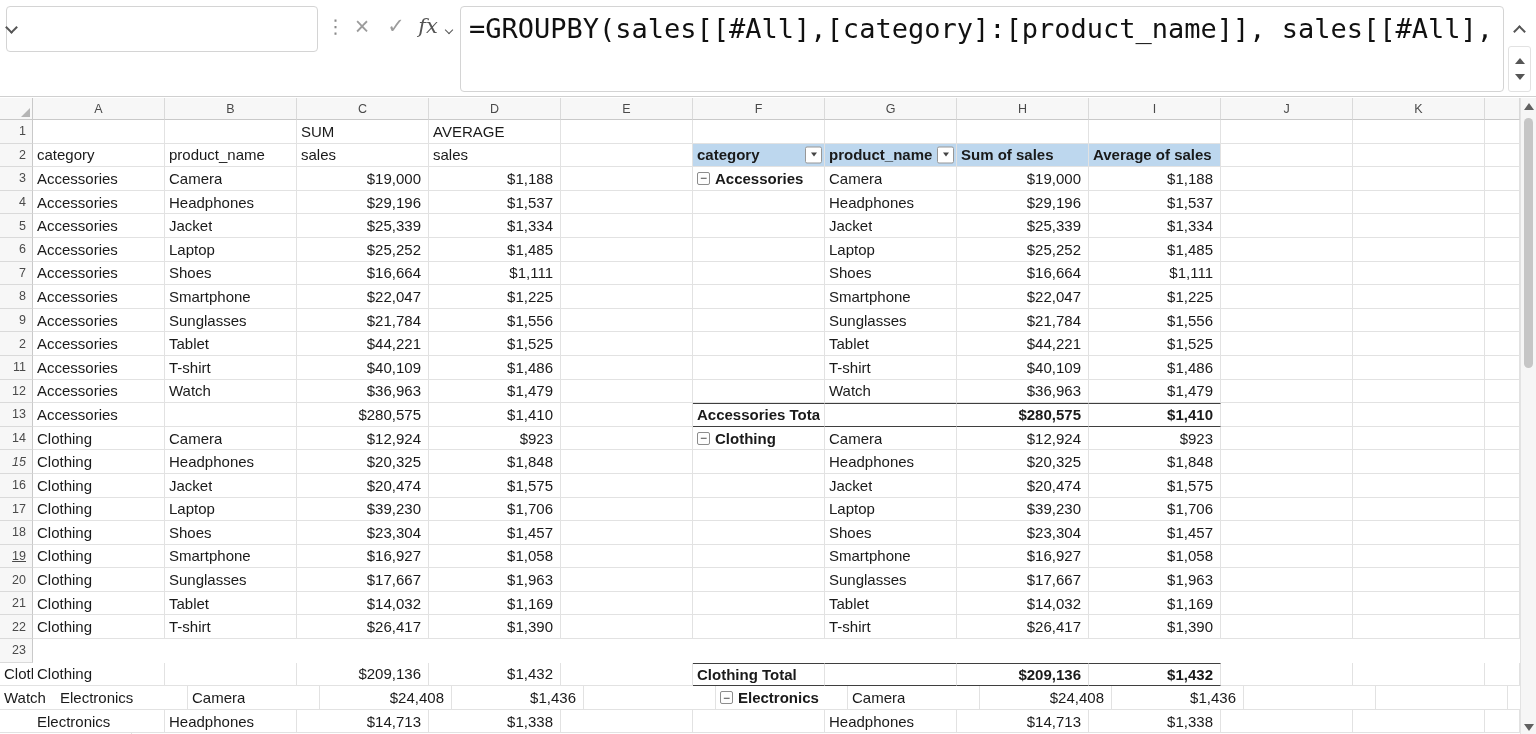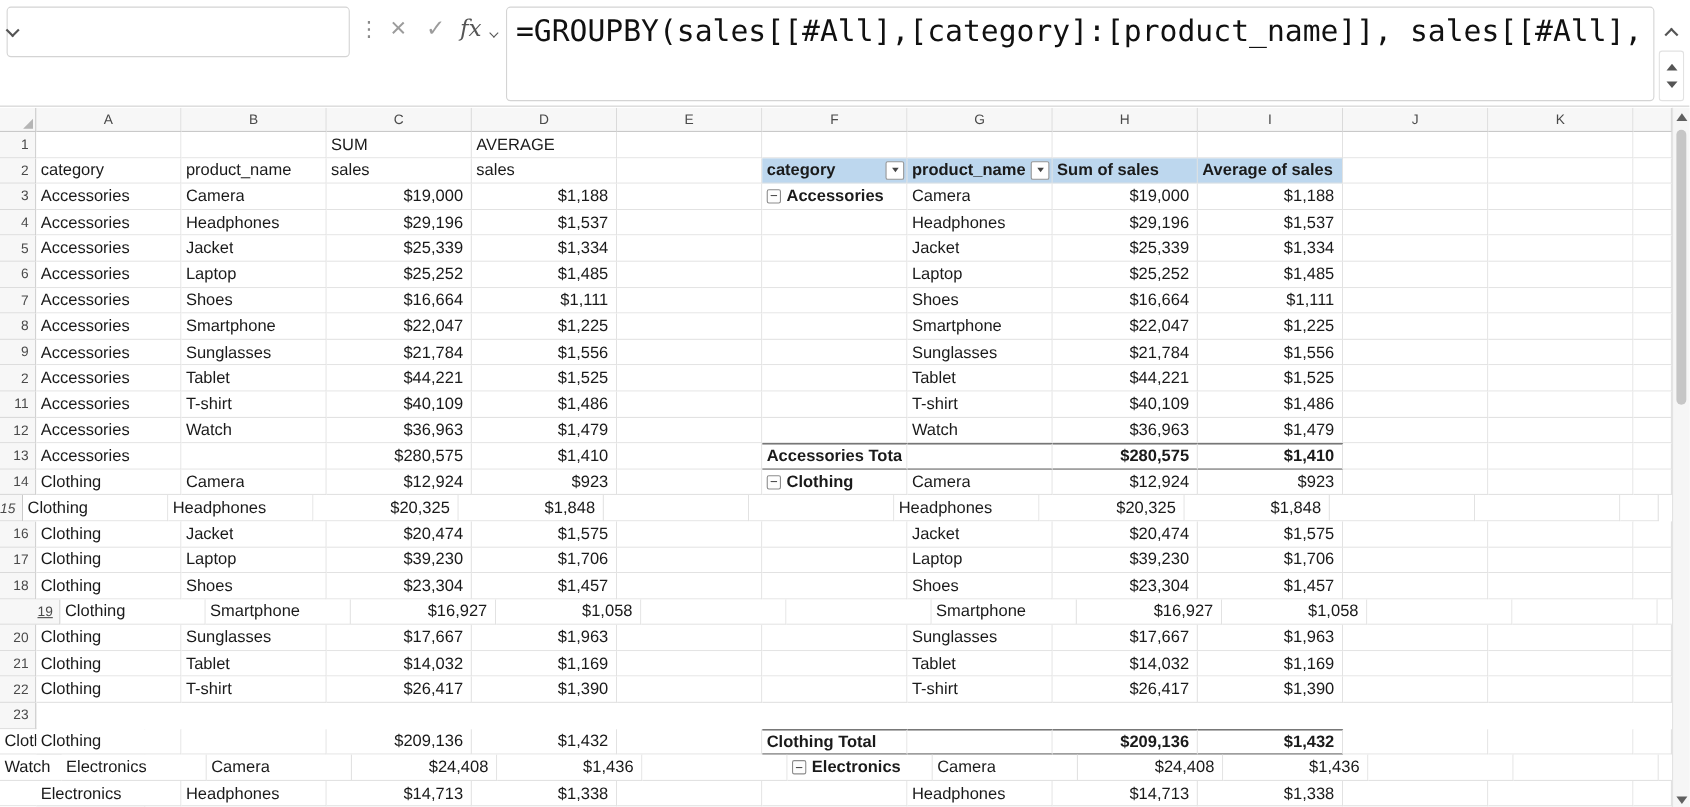--- a/index.html
+++ b/index.html
@@ -532,21 +532,21 @@
         <span class="cell-text">$12,924</span>
       </div>
       <div class="cell num" style="width: 132px;">
         <span class="cell-text">$923</span>
       </div>
       <div class="cell" style="width: 132px;"></div>
       <div class="cell" style="width: 132px;"></div>
       <div class="cell" style="width: 35px;"></div>
     </div>
     <div class="sheet-row" style="height: 23.6px;">
-      <div class="row-hdr" style="width: 21px; font-style: italic;">15</div>
+      <div class="row-hdr" style="width: 33px; font-style: italic;">15</div>
       <div class="cell" style="width: 132px;">
         <span class="cell-text">Clothing</span>
       </div>
       <div class="cell" style="width: 132px;">
         <span class="cell-text">Headphones</span>
       </div>
       <div class="cell num" style="width: 132px;">
         <span class="cell-text">$20,325</span>
       </div>
       <div class="cell num" style="width: 132px;">
@@ -648,21 +648,21 @@
         <span class="cell-text">$23,304</span>
       </div>
       <div class="cell num" style="width: 132px;">
         <span class="cell-text">$1,457</span>
       </div>
       <div class="cell" style="width: 132px;"></div>
       <div class="cell" style="width: 132px;"></div>
       <div class="cell" style="width: 35px;"></div>
     </div>
     <div class="sheet-row" style="height: 23.6px;">
-      <div class="row-hdr" style="width: 55px; text-decoration: underline;">19</div>
+      <div class="row-hdr" style="width: 33px; text-decoration: underline;">19</div>
       <div class="cell" style="width: 132px;">
         <span class="cell-text">Clothing</span>
       </div>
       <div class="cell" style="width: 132px;">
         <span class="cell-text">Smartphone</span>
       </div>
       <div class="cell num" style="width: 132px;">
         <span class="cell-text">$16,927</span>
       </div>
       <div class="cell num" style="width: 132px;">

